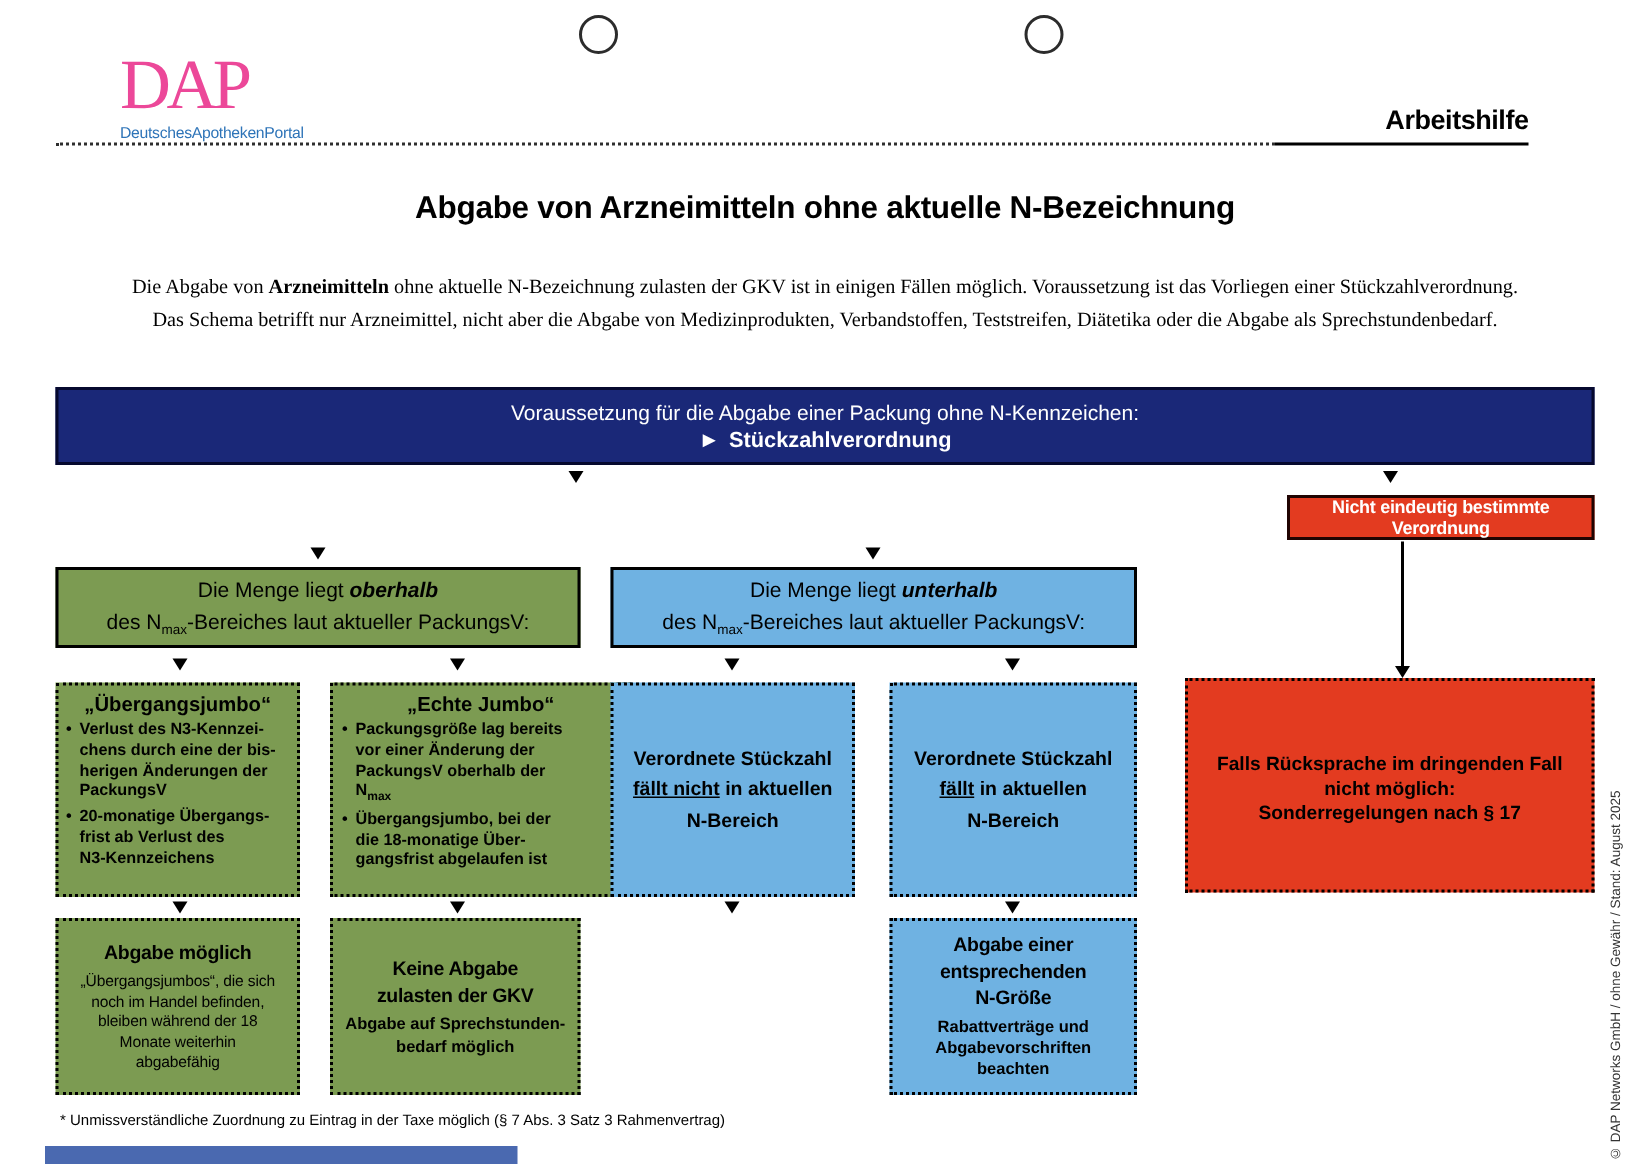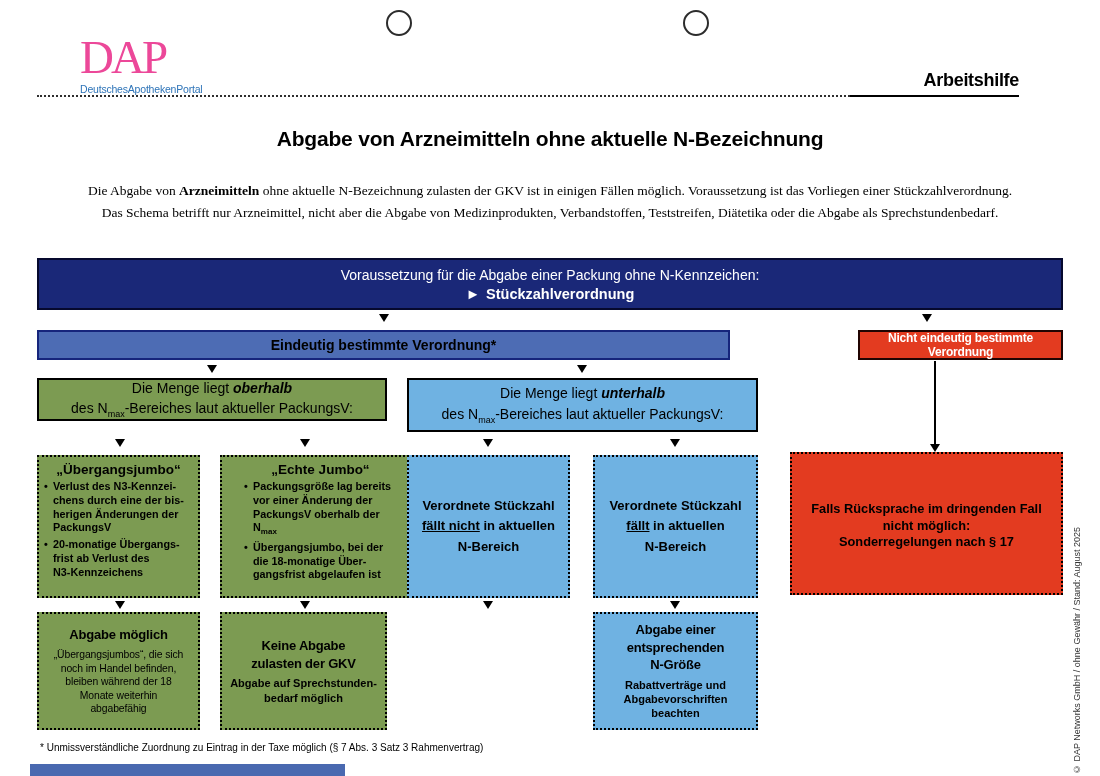--- a/index.html
+++ b/index.html
@@ -73,30 +73,29 @@
   </div>
 
   <div class="abs navy-banner ctr" style="left:37px;top:258px;width:1026px;height:52px">
     <div class="l1">Voraussetzung für die Abgabe einer Packung ohne N-Kennzeichen:</div>
     <div class="l2"><span>►</span><span style="margin-left:6px">Stückzahlverordnung</span></div>
   </div>
 
   <div class="tri" style="left:379px;top:314px"></div>
   <div class="tri" style="left:922px;top:314px"></div>
 
-  <div class="abs blue-banner ctr" style="left:37px;top:330px;width:693px;height:30px">Eindeutig bestimmte Verordnung*</div>
   <div class="abs red-banner ctr" style="left:858px;top:330px;width:205px;height:30px">Nicht eindeutig bestimmte Verordnung</div>
 
   <div class="tri" style="left:207px;top:365px"></div>
   <div class="tri" style="left:577px;top:365px"></div>
 
   <div class="abs vline" style="left:934px;top:361px;width:2px;height:84px"></div>
   <div class="tri" style="left:930px;top:444px"></div>
 
-  <div class="abs cond green-bg ctr" style="left:37px;top:378px;width:350px;height:43px">
+  <div class="abs cond green-bg ctr" style="left:37px;top:378px;width:350px;height:54px">
     <div><span>Die Menge liegt </span><span class="em">oberhalb</span></div>
     <div><span>des N</span><sub style="font-size:9px">max</sub><span>-Bereiches laut aktueller PackungsV:</span></div>
   </div>
   <div class="abs cond blue-bg ctr" style="left:407px;top:378px;width:351px;height:54px">
     <div><span>Die Menge liegt </span><span class="em">unterhalb</span></div>
     <div><span>des N</span><sub style="font-size:9px">max</sub><span>-Bereiches laut aktueller PackungsV:</span></div>
   </div>
 
   <div class="tri" style="left:115px;top:439px"></div>
   <div class="tri" style="left:300px;top:439px"></div>
@@ -115,21 +114,21 @@
         </div>
       <div class="bullet">
           <span class="dot">•</span>
           <span class="ml">20-monatige Übergangs-
 frist ab Verlust des
 N3-Kennzeichens</span>
         </div>
     </div>
   </div>
 
-  <div class="abs dbox green-bg" style="left:220px;top:455px;width:201px;height:143px;padding:5px 22px">
+  <div class="abs dbox green-bg" style="left:220px;top:455px;width:201px;height:143px;padding:5px 6px">
     <div class="btitle">„Echte Jumbo“</div>
     <div class="bullets">
       <div class="bullet">
           <span class="dot">•</span>
           <span class="ml"><span>Packungsgröße lag bereits
 vor einer Änderung der
 PackungsV oberhalb der
 </span><span>N</span><sub style="font-size:8px">max</sub></span>
         </div>
       <div class="bullet">

